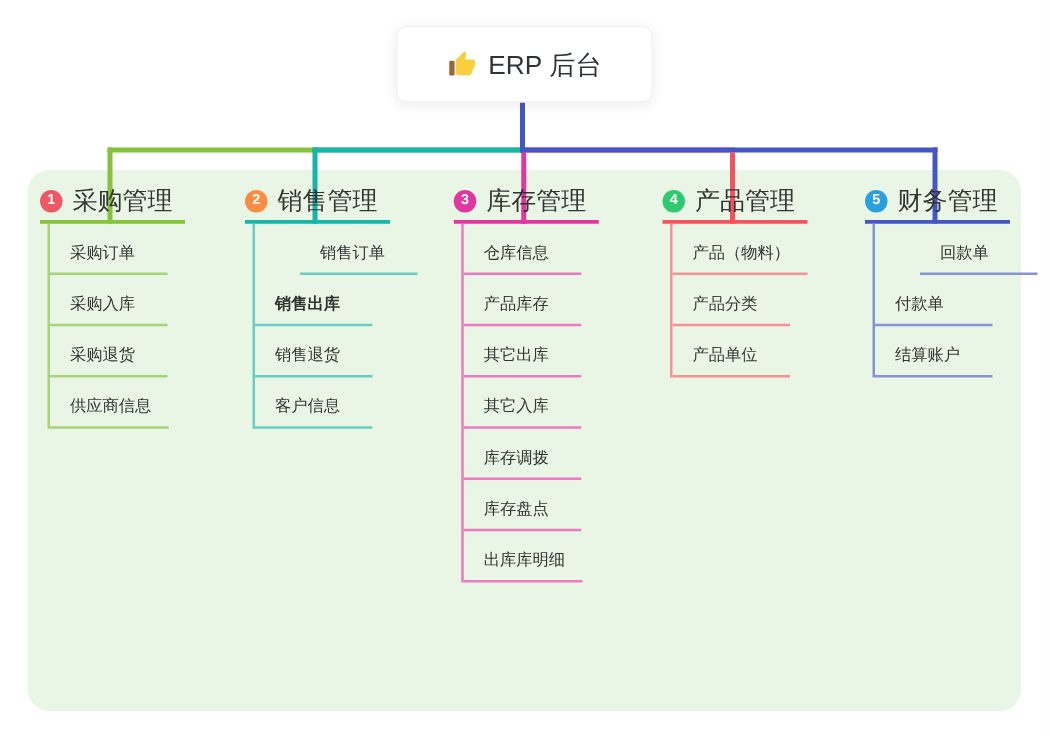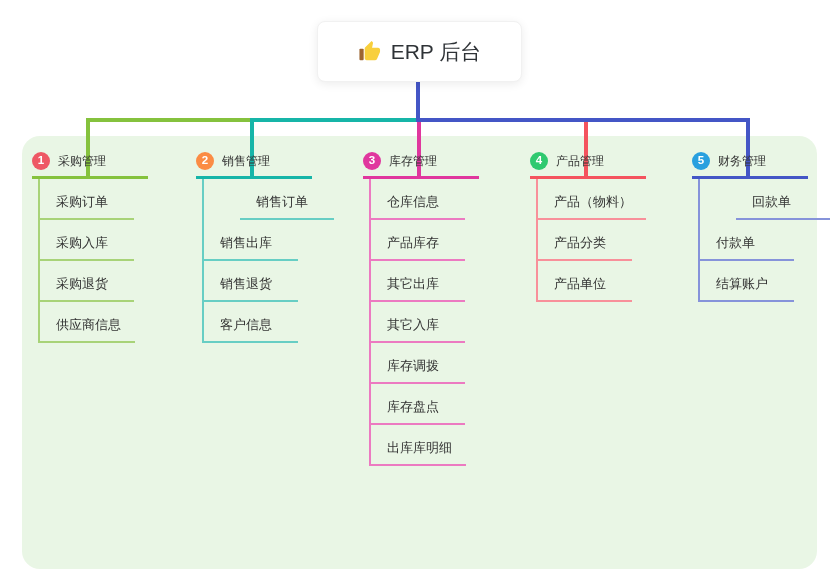--- a/index.html
+++ b/index.html
@@ -30,21 +30,21 @@
   .branch-col{position:absolute;top:150px;}
   .branch-header{
     display:flex;align-items:center;gap:8px;width:116px;
     padding-bottom:4px;border-bottom:3px solid #000;
   }
   .branch-badge{
     width:18px;height:18px;border-radius:50%;flex:0 0 18px;
     display:flex;align-items:center;justify-content:center;
     color:#fff;font-size:11.5px;font-weight:bold;line-height:1;
   }
-  .branch-label{font-size:12px;color:#333;line-height:22px;white-space:nowrap;}
+  .branch-label{font-size:20px;color:#333;line-height:22px;white-space:nowrap;}
   .branch-children{margin-left:6px;border-left:2px solid #ccc;}
   .child-item{
     height:41px;box-sizing:border-box;
     display:flex;align-items:flex-end;
     padding:0 14px 7px 16px;
     border-bottom:2px solid #ccc;
     width:max-content;min-width:94px;
     font-size:13px;color:#333;white-space:nowrap;
   }
 </style>
@@ -87,21 +87,21 @@
         <div class="child-item" style="border-bottom-color: rgb(168, 211, 120); font-family: Liberation Serif, serif;">供应商信息</div>
       </div>
     </div>
     <div class="branch-col" style="left: 196px;">
       <div class="branch-header" style="border-bottom-color: rgb(22, 181, 168);">
         <div class="branch-badge" style="background: rgb(251, 140, 68);">2</div>
         <span class="branch-label">销售管理</span>
       </div>
       <div class="branch-children" style="border-left-color: rgb(103, 206, 196);">
         <div class="child-item" style="border-bottom-color: rgb(103, 206, 196); margin-left: 36px;">销售订单</div>
-        <div class="child-item" style="border-bottom-color: rgb(103, 206, 196);">销售出库</div>
+        <div class="child-item" style="border-bottom-color: rgb(103, 206, 196); font-weight: bold;">销售出库</div>
         <div class="child-item" style="border-bottom-color: rgb(103, 206, 196);">销售退货</div>
         <div class="child-item" style="border-bottom-color: rgb(103, 206, 196);">客户信息</div>
       </div>
     </div>
     <div class="branch-col" style="left: 363px;">
       <div class="branch-header" style="border-bottom-color: rgb(224, 55, 158);">
         <div class="branch-badge" style="background: rgb(224, 55, 158);">3</div>
         <span class="branch-label">库存管理</span>
       </div>
       <div class="branch-children" style="border-left-color: rgb(236, 122, 193);">

